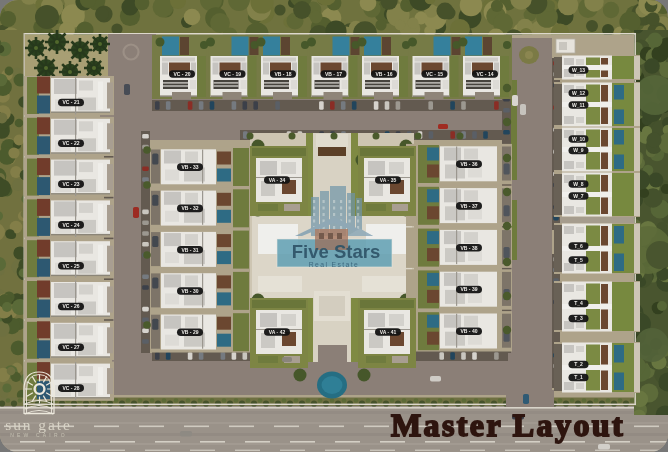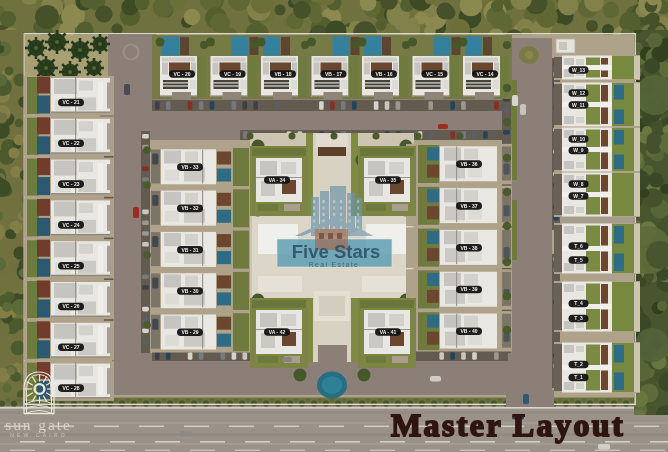--- a/index.html
+++ b/index.html
@@ -1,14 +1,14 @@
 <!DOCTYPE html>
 <html><head><meta charset="utf-8"><style>
 html,body{margin:0;padding:0;background:#777;}
-#wrap{position:relative;width:668px;height:452px;overflow:hidden;}
+#wrap{position:relative;width:668px;height:452px;overflow:hidden;border-radius:18px;}
 svg{display:block}
 </style></head><body>
 <div id="wrap">
 <svg width="668" height="452" viewBox="0 0 668 452" xmlns="http://www.w3.org/2000/svg" font-family="Liberation Sans, sans-serif">
 <defs>
 <clipPath id="clipTop">
           <rect x="0" y="0" width="668" height="35"></rect>
         </clipPath>
 <clipPath id="clipRight">
           <rect x="634" y="30" width="34" height="385"></rect>

